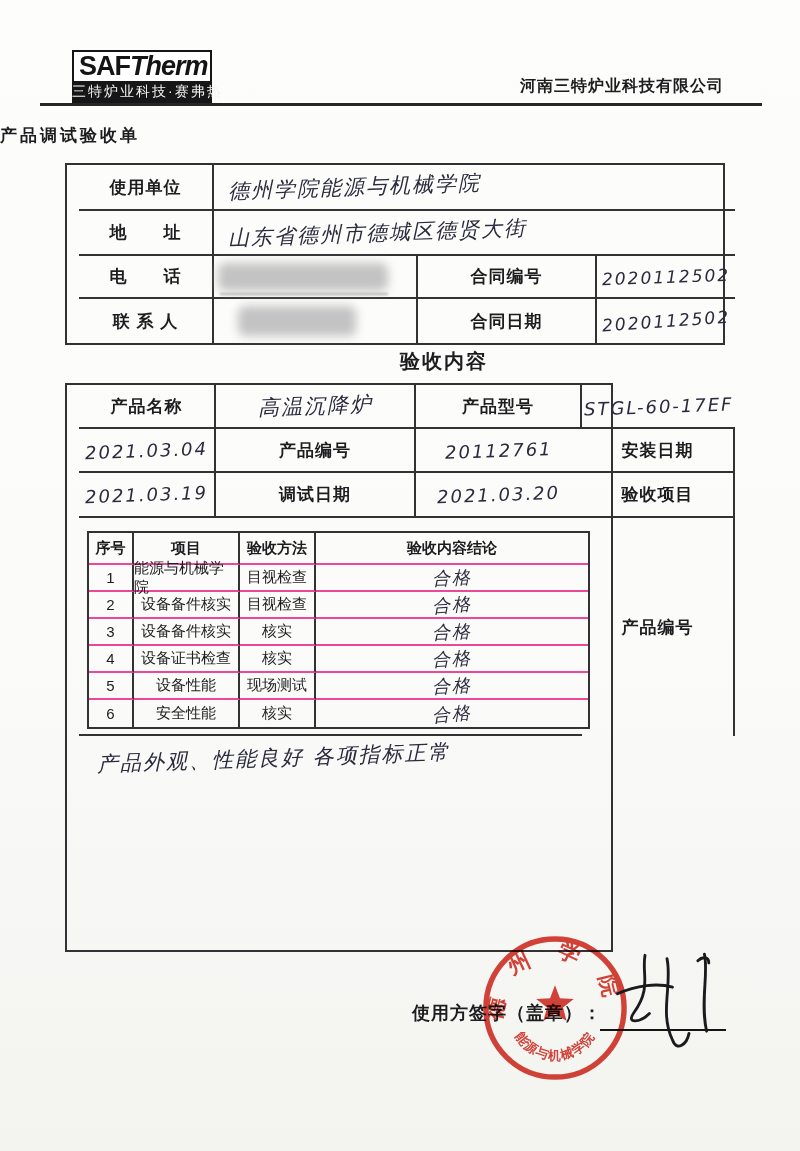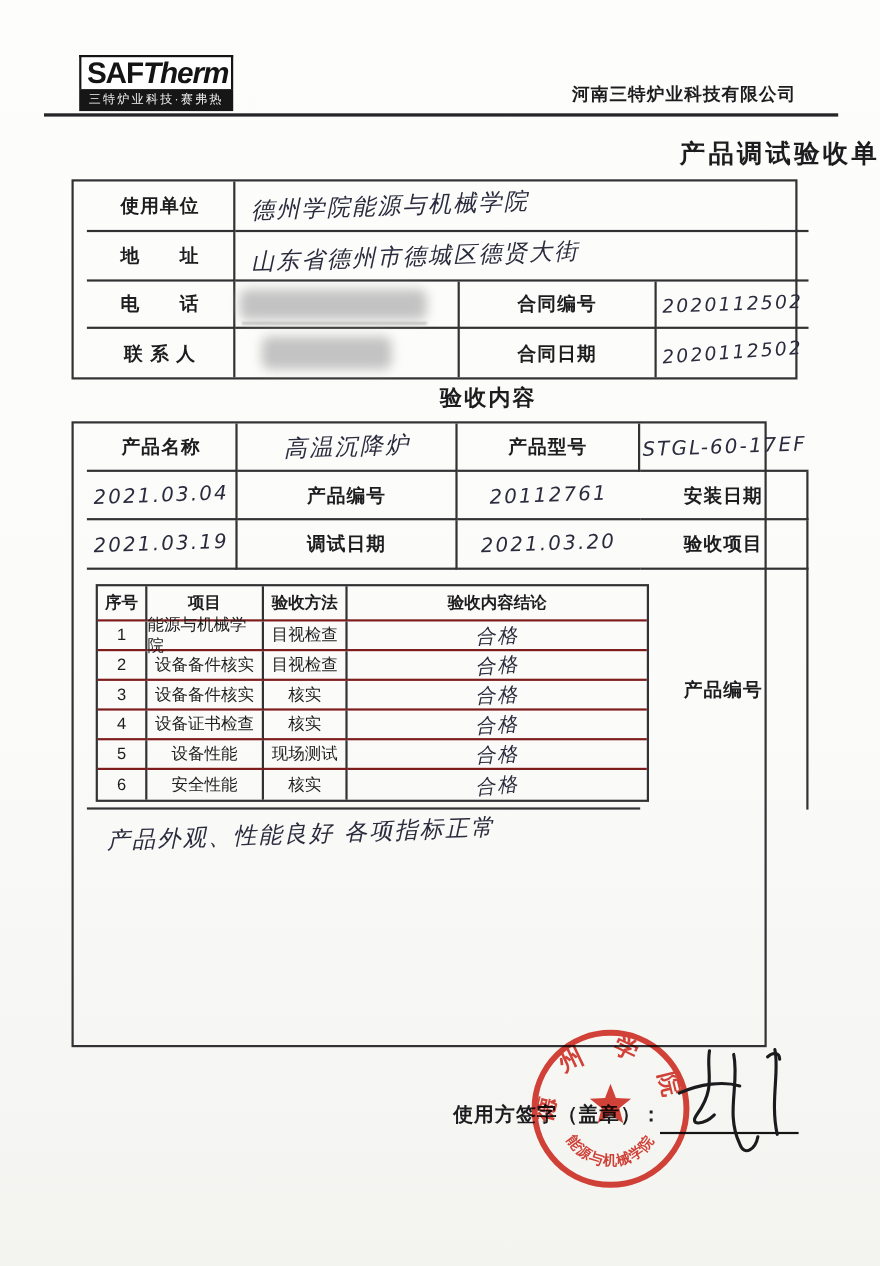--- a/index.html
+++ b/index.html
@@ -17,38 +17,38 @@
   .logo { left: 72px; top: 50px; width: 140px; }
   .logo-top {
     border: 2px solid #151515; border-bottom: none;
     padding: 0 5px 1px 5px; background: #fff;
     font-size: 27px; font-weight: bold; letter-spacing: -1px;
     line-height: 28px; white-space: nowrap; color: #141414;
   }
   .logo-top .it { font-style: italic; }
   .logo-bar {
     background: #161616; color: #f3f3f3;
-    font-size: 11px; letter-spacing: 2px; text-align: center;
+    font-size: 14px; letter-spacing: 2px; text-align: center;
     padding: 2px 0 3px 0; white-space: nowrap;
   }
   .company-name { right: 76px; top: 76px; font-size: 16px; font-weight: bold; letter-spacing: 1px; }
   .header-rule { left: 40px; top: 103px; width: 722px; height: 3px; background: #262628; }
 
-  .doc-title { left: 0; top: 124px; width: 800px; text-align: right;
-    font-size: 23px; font-weight: bold; letter-spacing: 3px; }
+  .doc-title { left: 0; top: 124px; width: 800px; text-align: left;
+    font-size: 17px; font-weight: bold; letter-spacing: 3px; }
 
   .section-heading { left: 0; top: 348px; width: 800px; text-align: center;
     font-size: 20px; font-weight: bold; letter-spacing: 2px; margin-left: 44px; }
 
   
   .grid-table { display: grid; border: 2px solid #323234; background: transparent; padding-left: 12px; }
   .t1 { left: 65px; top: 163px; width: 660px;
     grid-template-columns: 135px 204px 179px 138px;
     grid-template-rows: 46px 45px 43px 44px; }
-  .t2 { left: 65px; top: 383px; width: 632px;
+  .t2 { left: 65px; top: 383px; width: 548px;
     grid-template-columns: 137px 200px 166px 153px;
     grid-template-rows: 44px 44px 45px 218px 214px; }
   .cell {
     border-right: 2px solid #323234; border-bottom: 2px solid #323234;
     display: flex; align-items: center; position: relative; overflow: visible;
   }
   .cell.nr { border-right: none; }
   .cell.nb { border-bottom: none; }
   .cell.span3 { grid-column: span 3; }
   .lbl { justify-content: center; font-size: 17px; font-weight: bold; letter-spacing: 1px; white-space: pre; }
@@ -67,21 +67,21 @@
 
   
   .redact { background: #c3c3c3; border-radius: 7px; filter: blur(5px); }
   .redact-line { background: #b5b5b5; height: 2px; filter: blur(1px); }
 
   
   .ti { position: absolute; left: 8px; top: 13px; display: grid;
     grid-template-columns: 45px 106px 76px 272px;
     grid-template-rows: 32px 27px 27px 27px 27px 27px 27px;
     border: 2px solid #323234; }
-  .ic { border-right: 2px solid #323234; border-bottom: 2px solid #7f1d1d;
+  .ic { border-right: 2px solid #323234; border-bottom: 2px solid #ec4899;
     display: flex; align-items: center; justify-content: center;
     font-size: 15px; overflow: visible; }
   .ic.nr { border-right: none; }
   .ic.nb { border-bottom: none; }
   .ic.hd { font-weight: bold; }
 
   .eval-text { position: absolute; left: 18px; top: 8px; }
 
   
   .sign-label { left: 412px; top: 1001px; font-size: 18px; font-weight: bold; z-index: 2; letter-spacing: 1px; }

